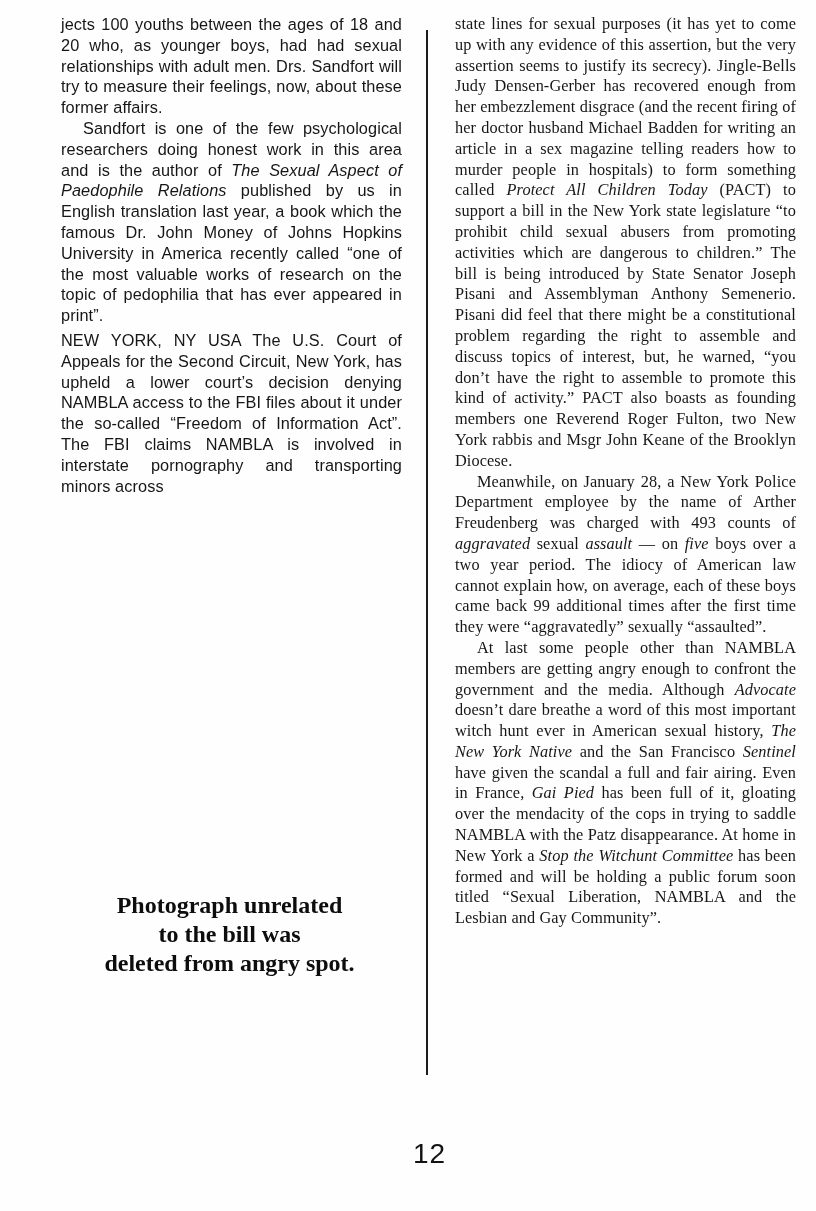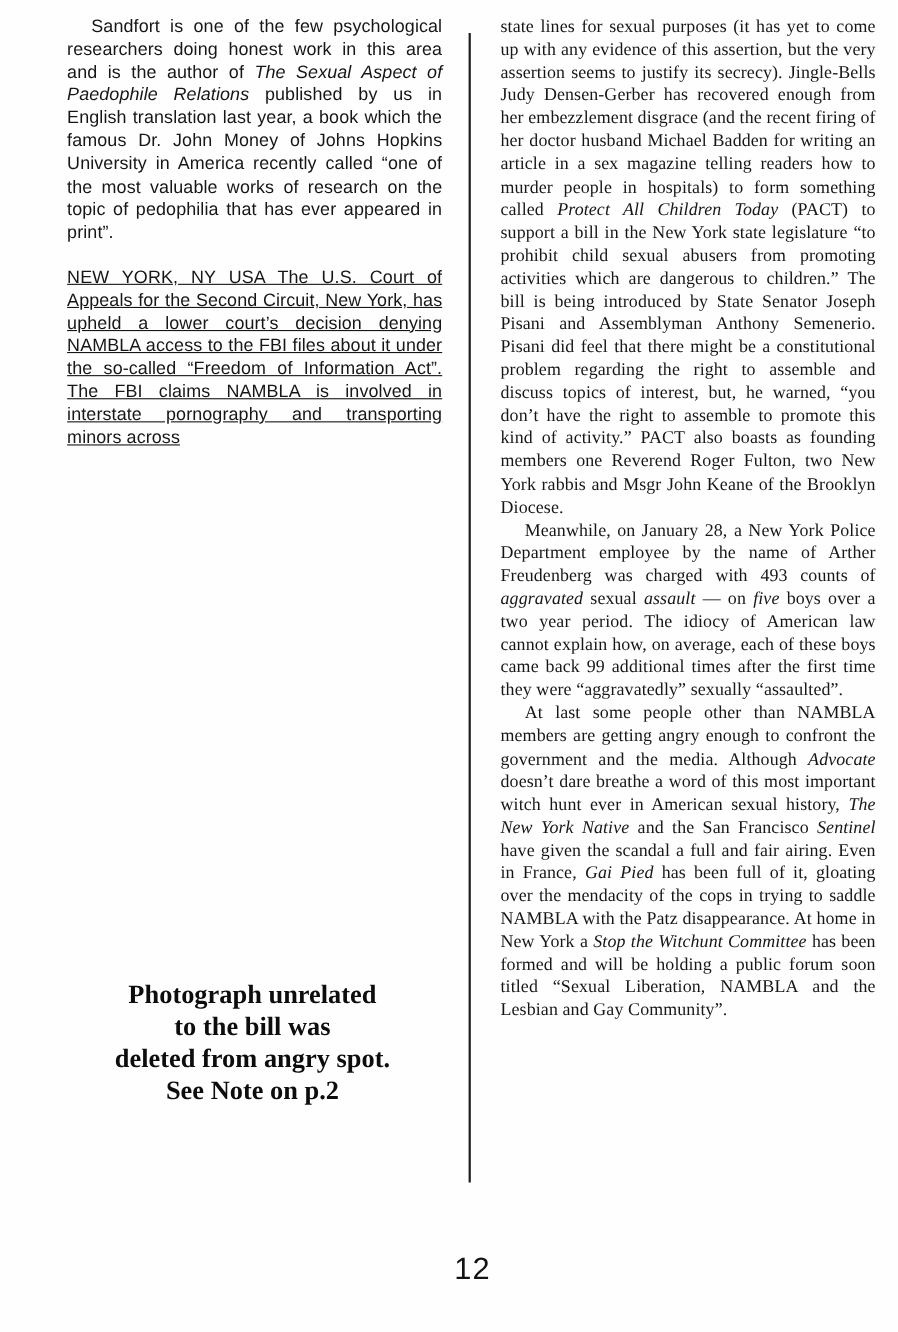--- a/index.html
+++ b/index.html
@@ -22,21 +22,21 @@
     width: 341px;
     font-size: 16.3px;
     line-height: 20.8px;
     text-align: justify;
     letter-spacing: 0.1px;
   }
   .col-left  { left: 61px; }
   .col-right { left: 455px; font-family: Liberation Serif, serif; }
   .para { margin: 0; }
   .para.indent { text-indent: 22px; }
-  .para.space-before { margin-top: 20px; text-decoration: underline; }
+  .para.space-before { margin-top: 4px; }
   .para i { font-style: italic; }
   .divider {
     position: absolute;
     left: 426px;
     top: 30px;
     width: 2px;
     height: 1045px;
     background: #1c1c1c;
   }
   .notice {
@@ -61,34 +61,34 @@
     letter-spacing: 1px;
     color: #131313;
   }
 </style>
 </head>
 <body>
 
 <div class="page">
 
   <div class="column col-left">
+    <p class="para"><span>jects 100 youths between the ages of 18 and 20 who, as younger boys, had had sexual relationships with adult men. Drs. Sandfort will try to measure their feelings, now, about these former affairs.</span></p>
     <p class="para indent"><span>Sandfort is one of the few psychological researchers doing honest work in this area and is the author of </span><i>The Sexual Aspect of Paedophile Relations</i><span> published by us in English translation last year, a book which the famous Dr. John Money of Johns Hopkins University in America recently called “one of the most valuable works of research on the topic of pedophilia that has ever appeared in print”.</span></p>
     <p class="para space-before"><span>NEW YORK, NY USA The U.S. Court of Appeals for the Second Circuit, New York, has upheld a lower court’s decision denying NAMBLA access to the FBI files about it under the so-called “Freedom of Information Act”. The FBI claims NAMBLA is involved in interstate pornography and transporting minors across</span></p>
   </div>
 
   <div class="divider"></div>
 
   <div class="column col-right">
     <p class="para"><span>state lines for sexual purposes (it has yet to come up with any evidence of this assertion, but the very assertion seems to justify its secrecy). Jingle-Bells Judy Densen-Gerber has recovered enough from her embezzlement disgrace (and the recent firing of her doctor husband Michael Badden for writing an article in a sex magazine telling readers how to murder people in hospitals) to form something called </span><i>Protect All Children Today</i><span> (PACT) to support a bill in the New York state legislature “to prohibit child sexual abusers from promoting activities which are dangerous to children.” The bill is being introduced by State Senator Joseph Pisani and Assemblyman Anthony Semenerio. Pisani did feel that there might be a constitutional problem regarding the right to assemble and discuss topics of interest, but, he warned, “you don’t have the right to assemble to promote this kind of activity.” PACT also boasts as founding members one Reverend Roger Fulton, two New York rabbis and Msgr John Keane of the Brooklyn Diocese.</span></p>
     <p class="para indent"><span>Meanwhile, on January 28, a New York Police Department employee by the name of Arther Freudenberg was charged with 493 counts of </span><i>aggravated</i><span> sexual </span><i>assault</i><span> — on </span><i>five</i><span> boys over a two year period. The idiocy of American law cannot explain how, on average, each of these boys came back 99 additional times after the first time they were “aggravatedly” sexually “assaulted”.</span></p>
     <p class="para indent"><span>At last some people other than NAMBLA members are getting angry enough to confront the government and the media. Although </span><i>Advocate</i><span> doesn’t dare breathe a word of this most important witch hunt ever in American sexual history, </span><i>The New York Native</i><span> and the San Francisco </span><i>Sentinel</i><span> have given the scandal a full and fair airing. Even in France, </span><i>Gai Pied</i><span> has been full of it, gloating over the mendacity of the cops in trying to saddle NAMBLA with the Patz disappearance. At home in New York a </span><i>Stop the Witchunt Committee</i><span> has been formed and will be holding a public forum soon titled “Sexual Liberation, NAMBLA and the Lesbian and Gay Community”.</span></p>
   </div>
 
   <div class="notice">
     <div>Photograph unrelated</div>
     <div>to the bill was</div>
     <div>deleted from angry spot.</div>
-    <div>See Note on p.2</div>
   </div>
 
   <div class="page-number">12</div>
 
 </div>
 
 </body></html>

